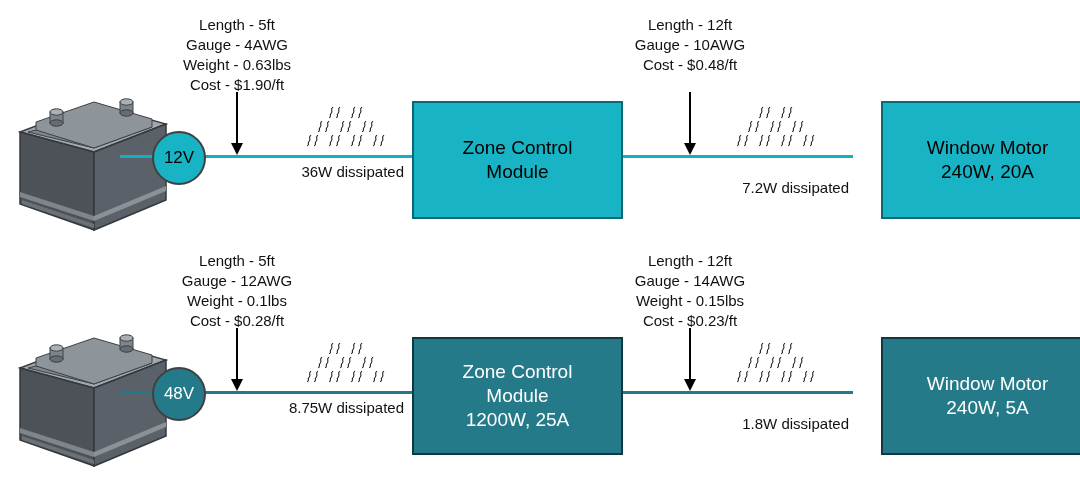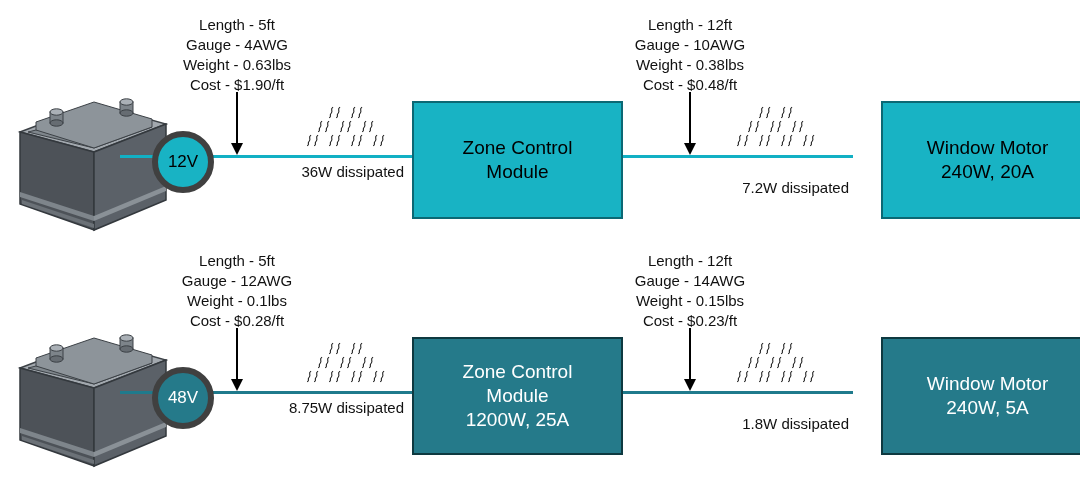--- a/index.html
+++ b/index.html
@@ -14,21 +14,21 @@
   .battery{position:absolute;left:6px;top:92px;width:172px;height:146px;}
 
   .wire{position:absolute;height:3px;top:155px;}
   .v12 .wire{background:var(--s12-wire);}
   .v48 .wire{background:var(--s48-wire);}
   .wire.feed{left:120px;width:292px;}
   .wire.branch{left:608px;width:245px;}
 
   .volt-circle{
     position:absolute;left:152px;top:131px;width:50px;height:50px;border-radius:50%;
-    border:6px solid #404040;display:flex;align-items:center;justify-content:center;
+    border:2px solid #404040;display:flex;align-items:center;justify-content:center;
     font-size:17px;z-index:3;
   }
   .v12 .volt-circle{background:var(--s12-fill);color:var(--s12-text);}
   .v48 .volt-circle{background:var(--s48-fill);color:var(--s48-text);}
 
   .annotation{
     position:absolute;top:15px;width:200px;text-align:center;
     font-size:15px;line-height:20px;color:var(--ann-text);
   }
   .annotation.feed{left:137px;}
@@ -200,21 +200,20 @@
     <div class="dissipated feed">36W dissipated</div>
 
     <div class="node-box module">
       <div>Zone Control</div>
       <div>Module</div>
     </div>
 
     <div class="annotation branch">
       <div>Length - 12ft</div>
       <div>Gauge - 10AWG</div>
-      <div>Weight - 0.38lbs</div>
       <div>Cost - $0.48/ft</div>
     </div>
     <div class="arrow-line branch"></div>
     <div class="arrow-head branch"></div>
     <div class="squiggles branch">
         <div class="sq-row">
           <span class="sq-pair">
             <svg width="6" height="13" viewBox="0 0 7 14">
               <use href="#squiggle-sym"></use>
             </svg>

